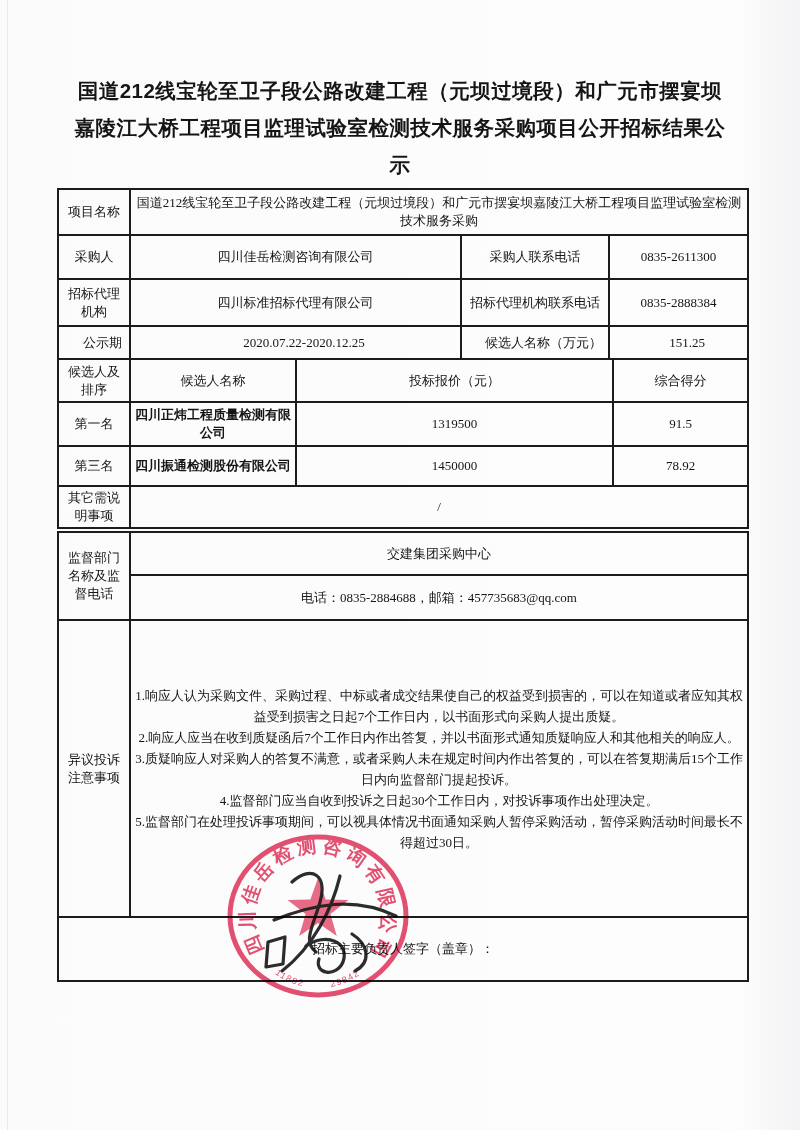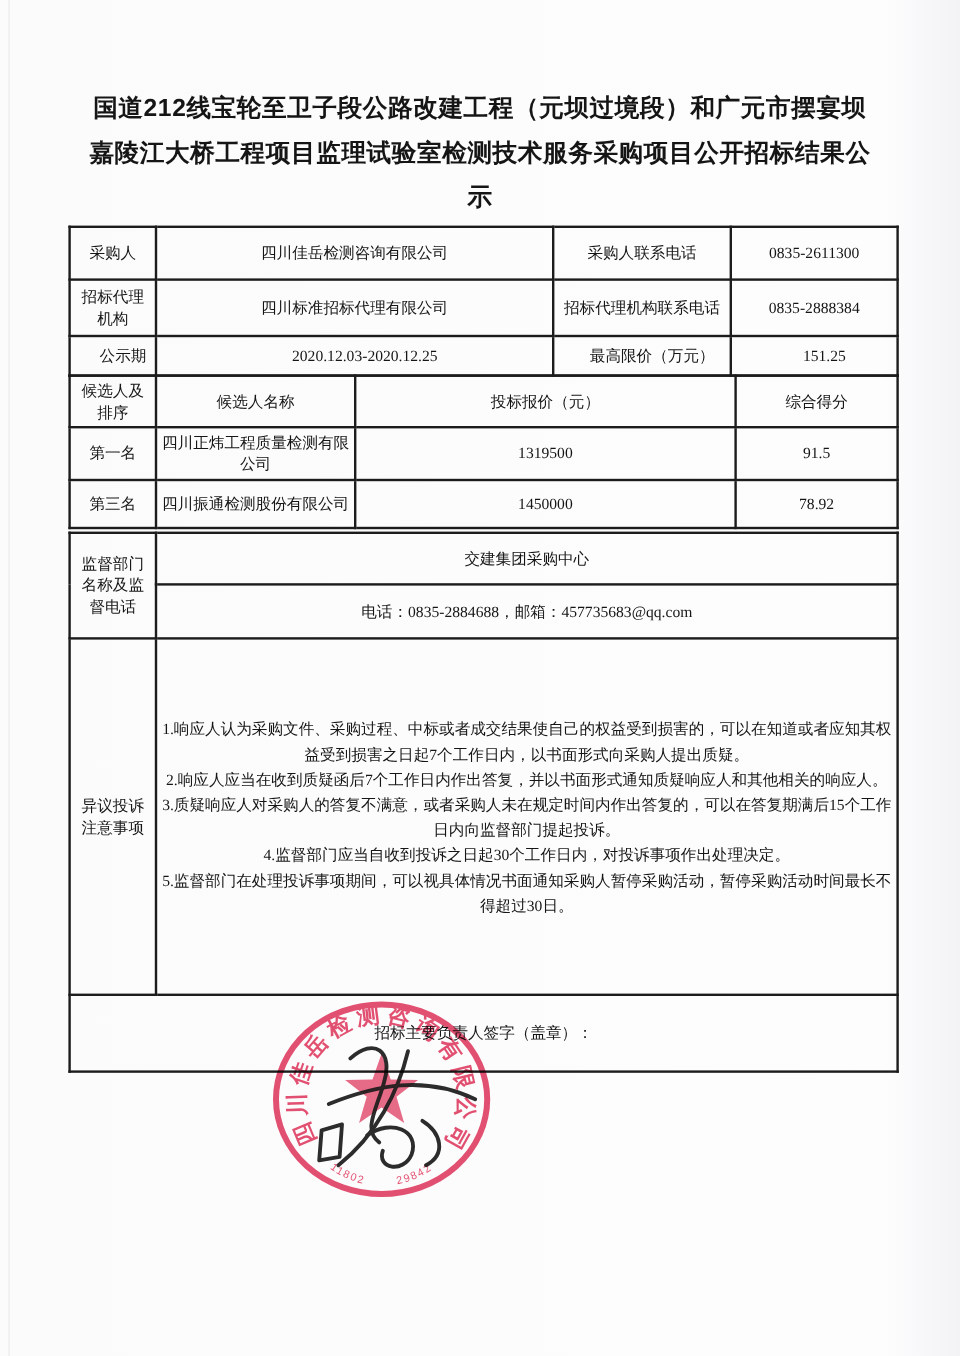--- a/index.html
+++ b/index.html
@@ -44,21 +44,21 @@
   .r-c2 td{height:38px;}
   .r-c3 td{height:34px;}
   .r-other td{height:34px;}
   .r-dept td{height:37px;}
   .r-contact td{height:39px;}
   .r-objection td{height:291px;}
   .r-sign td{height:58px;}
   .lab{padding:2px 3px;}
   .lab2{padding:2px 10px;border-radius:14px;}
   .val2{padding:2px 14px;}
-  .cname{padding:2px 14px;}
+  .cname{padding:2px 14px;font-weight:bold;}
   .objection-cell{vertical-align:middle;padding:6px 8px;font-family:Liberation Serif, serif;}
   .objection-cell p{margin:0;text-align:center;line-height:21px;word-break:break-all;}
   .sign-cell{text-align:left;padding-left:5px;vertical-align:middle;}
   .stamp-wrap{position:absolute;left:222px;top:824px;width:200px;height:184px;pointer-events:none;}
   .stamp-svg{mix-blend-mode:multiply;}
 </style>
 </head>
 <body>
 
 <div class="page">
@@ -67,36 +67,40 @@
   <div class="doc-title">国道212线宝轮至卫子段公路改建工程（元坝过境段）和广元市摆宴坝嘉陵江大桥工程项目监理试验室检测技术服务采购项目公开招标结果公示</div>
 
   <table class="tbl t1a">
     <colgroup>
         <col style="width:72px">
         <col style="width:331px">
         <col style="width:148px">
         <col style="width:139px">
       </colgroup>
     <tbody>
+        <tr class="r-project">
+      <td class="lab">项目名称</td>
+      <td colspan="3">国道212线宝轮至卫子段公路改建工程（元坝过境段）和广元市摆宴坝嘉陵江大桥工程项目监理试验室检测技术服务采购</td>
+    </tr>
     <tr class="r-purchaser">
       <td class="lab">采购人</td>
       <td>四川佳岳检测咨询有限公司</td>
       <td class="lab2">采购人联系电话</td>
       <td class="val2">0835-2611300</td>
     </tr>
     <tr class="r-agency">
       <td class="lab">招标代理机构</td>
       <td>四川标准招标代理有限公司</td>
       <td class="lab2">招标代理机构联系电话</td>
       <td class="val2">0835-2888384</td>
     </tr>
     <tr class="r-publicity">
       <td class="lab">公示期</td>
-      <td>2020.12.03-2020.12.25</td>
-      <td class="lab2">最高限价（万元）</td>
+      <td>2020.07.22-2020.12.25</td>
+      <td class="lab2">候选人名称（万元）</td>
       <td class="val2">151.25</td>
     </tr>
   </tbody>
     </table>
 
   <table class="tbl t1b">
     <colgroup>
         <col style="width:72px">
         <col style="width:166px">
         <col style="width:317px">
@@ -113,20 +117,24 @@
       <td>第一名</td>
       <td class="cname">四川正炜工程质量检测有限公司</td>
       <td>1319500</td>
       <td>91.5</td>
     </tr>
     <tr class="r-c3">
       <td>第三名</td>
       <td class="cname">四川振通检测股份有限公司</td>
       <td>1450000</td>
       <td>78.92</td>
+    </tr>
+    <tr class="r-other">
+      <td class="lab">其它需说明事项</td>
+      <td colspan="3">/</td>
     </tr>
   </tbody>
     </table>
 
   <table class="tbl t2">
     <colgroup>
         <col style="width:72px">
         <col style="width:618px">
       </colgroup>
     <tbody>

